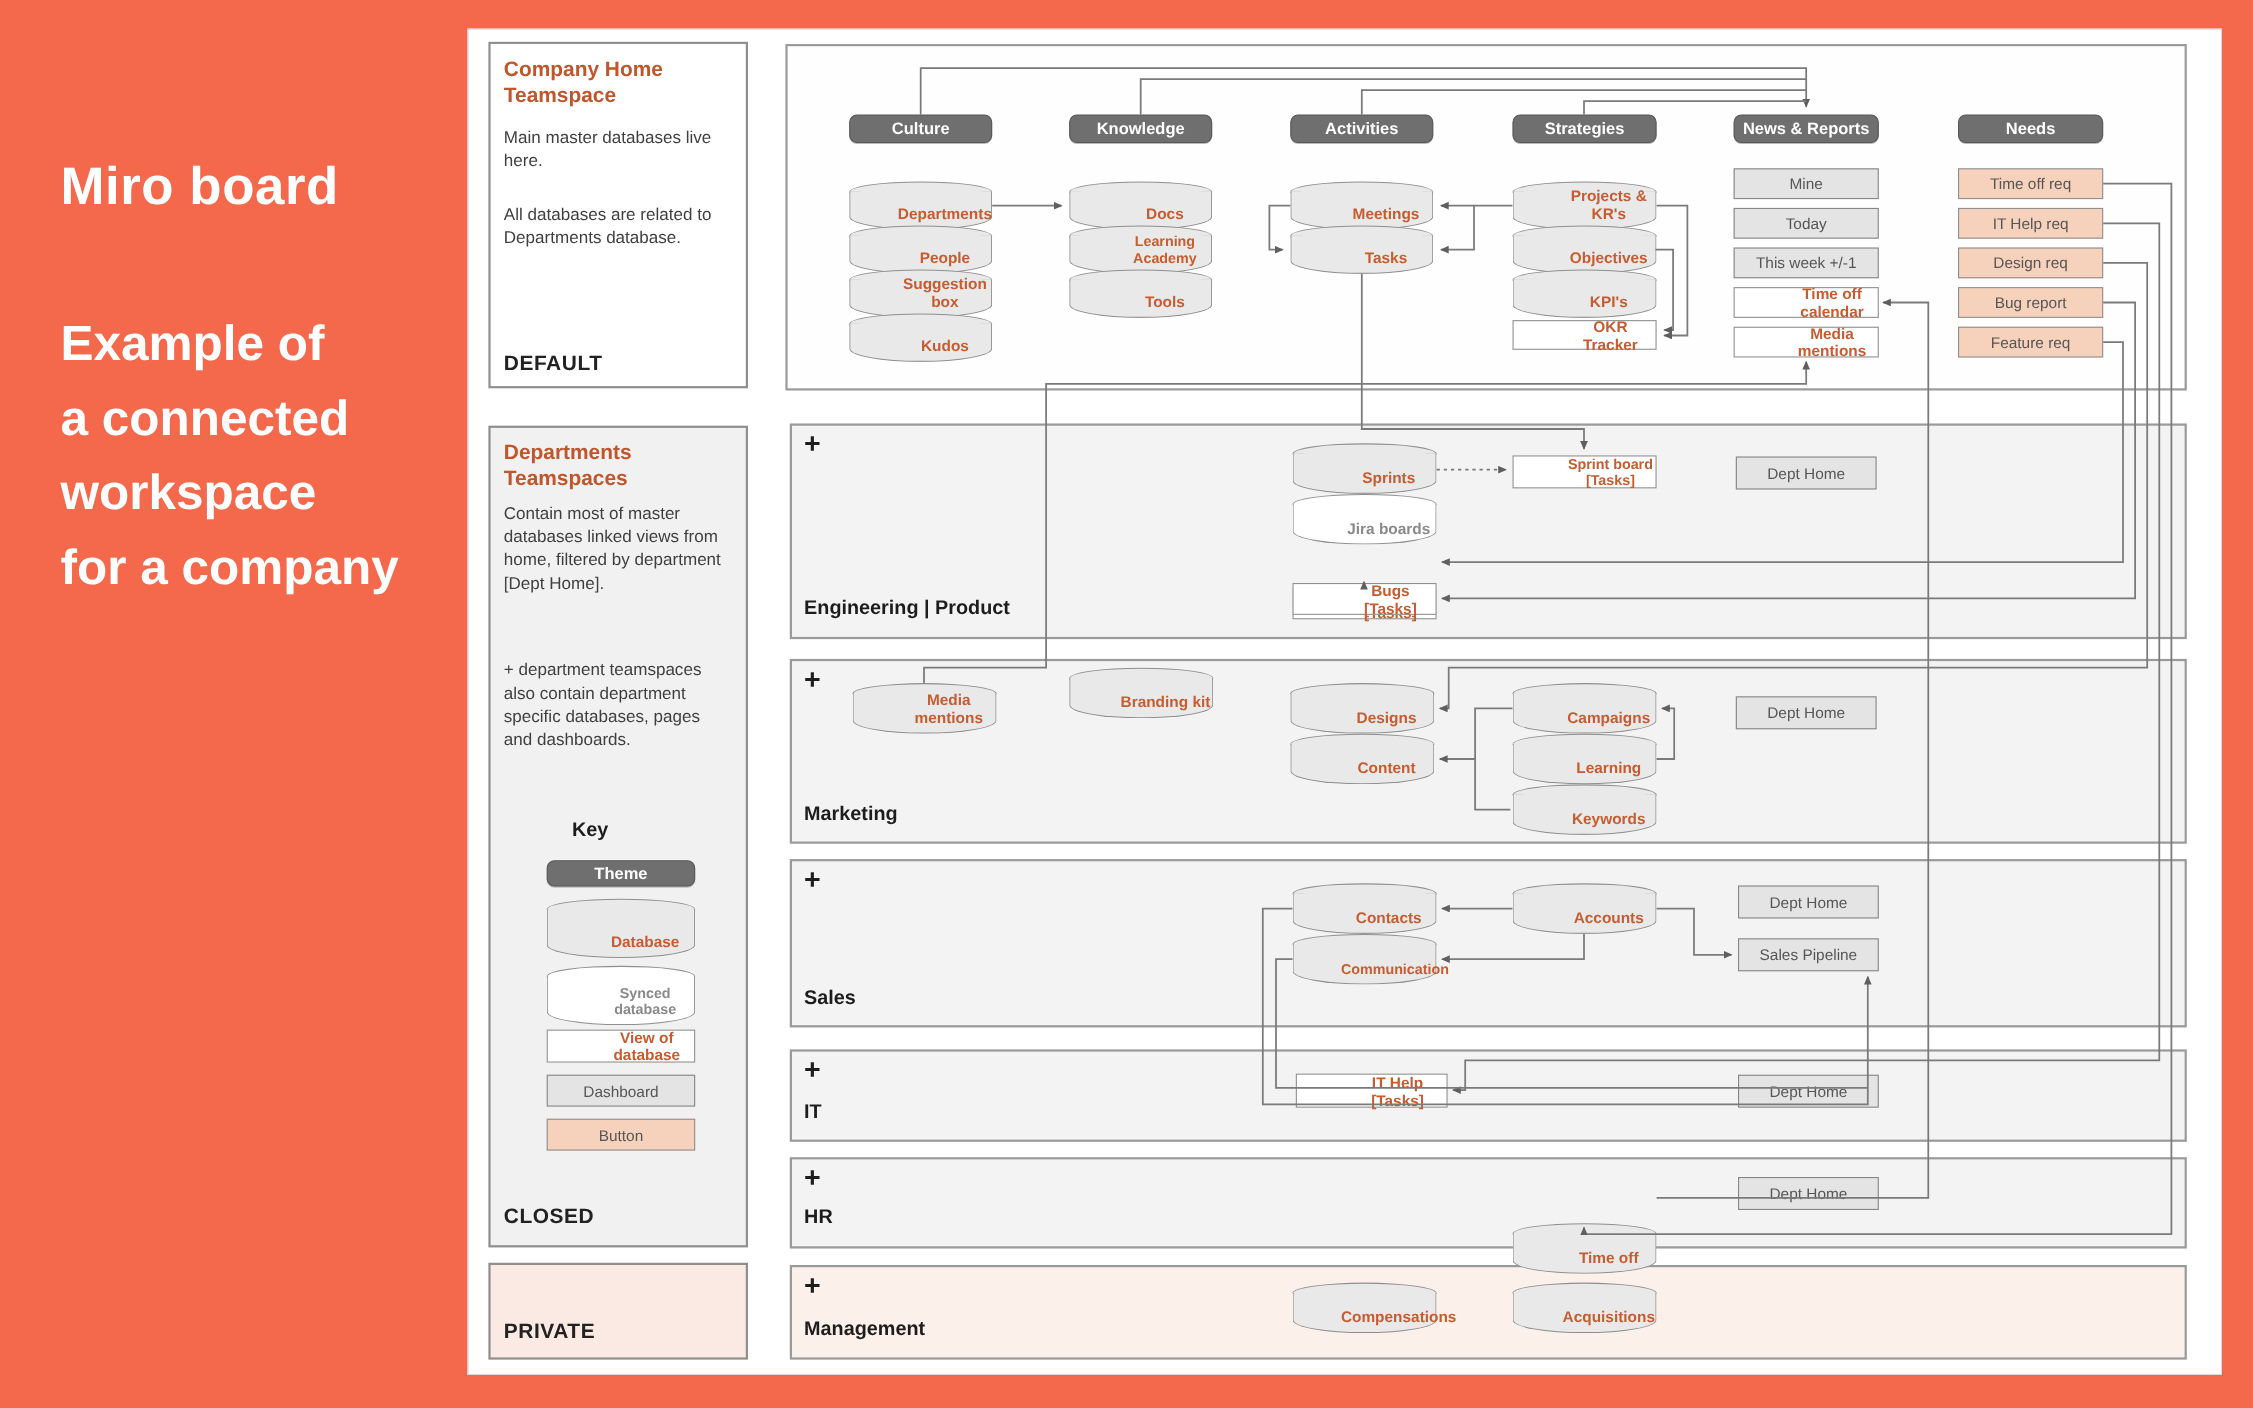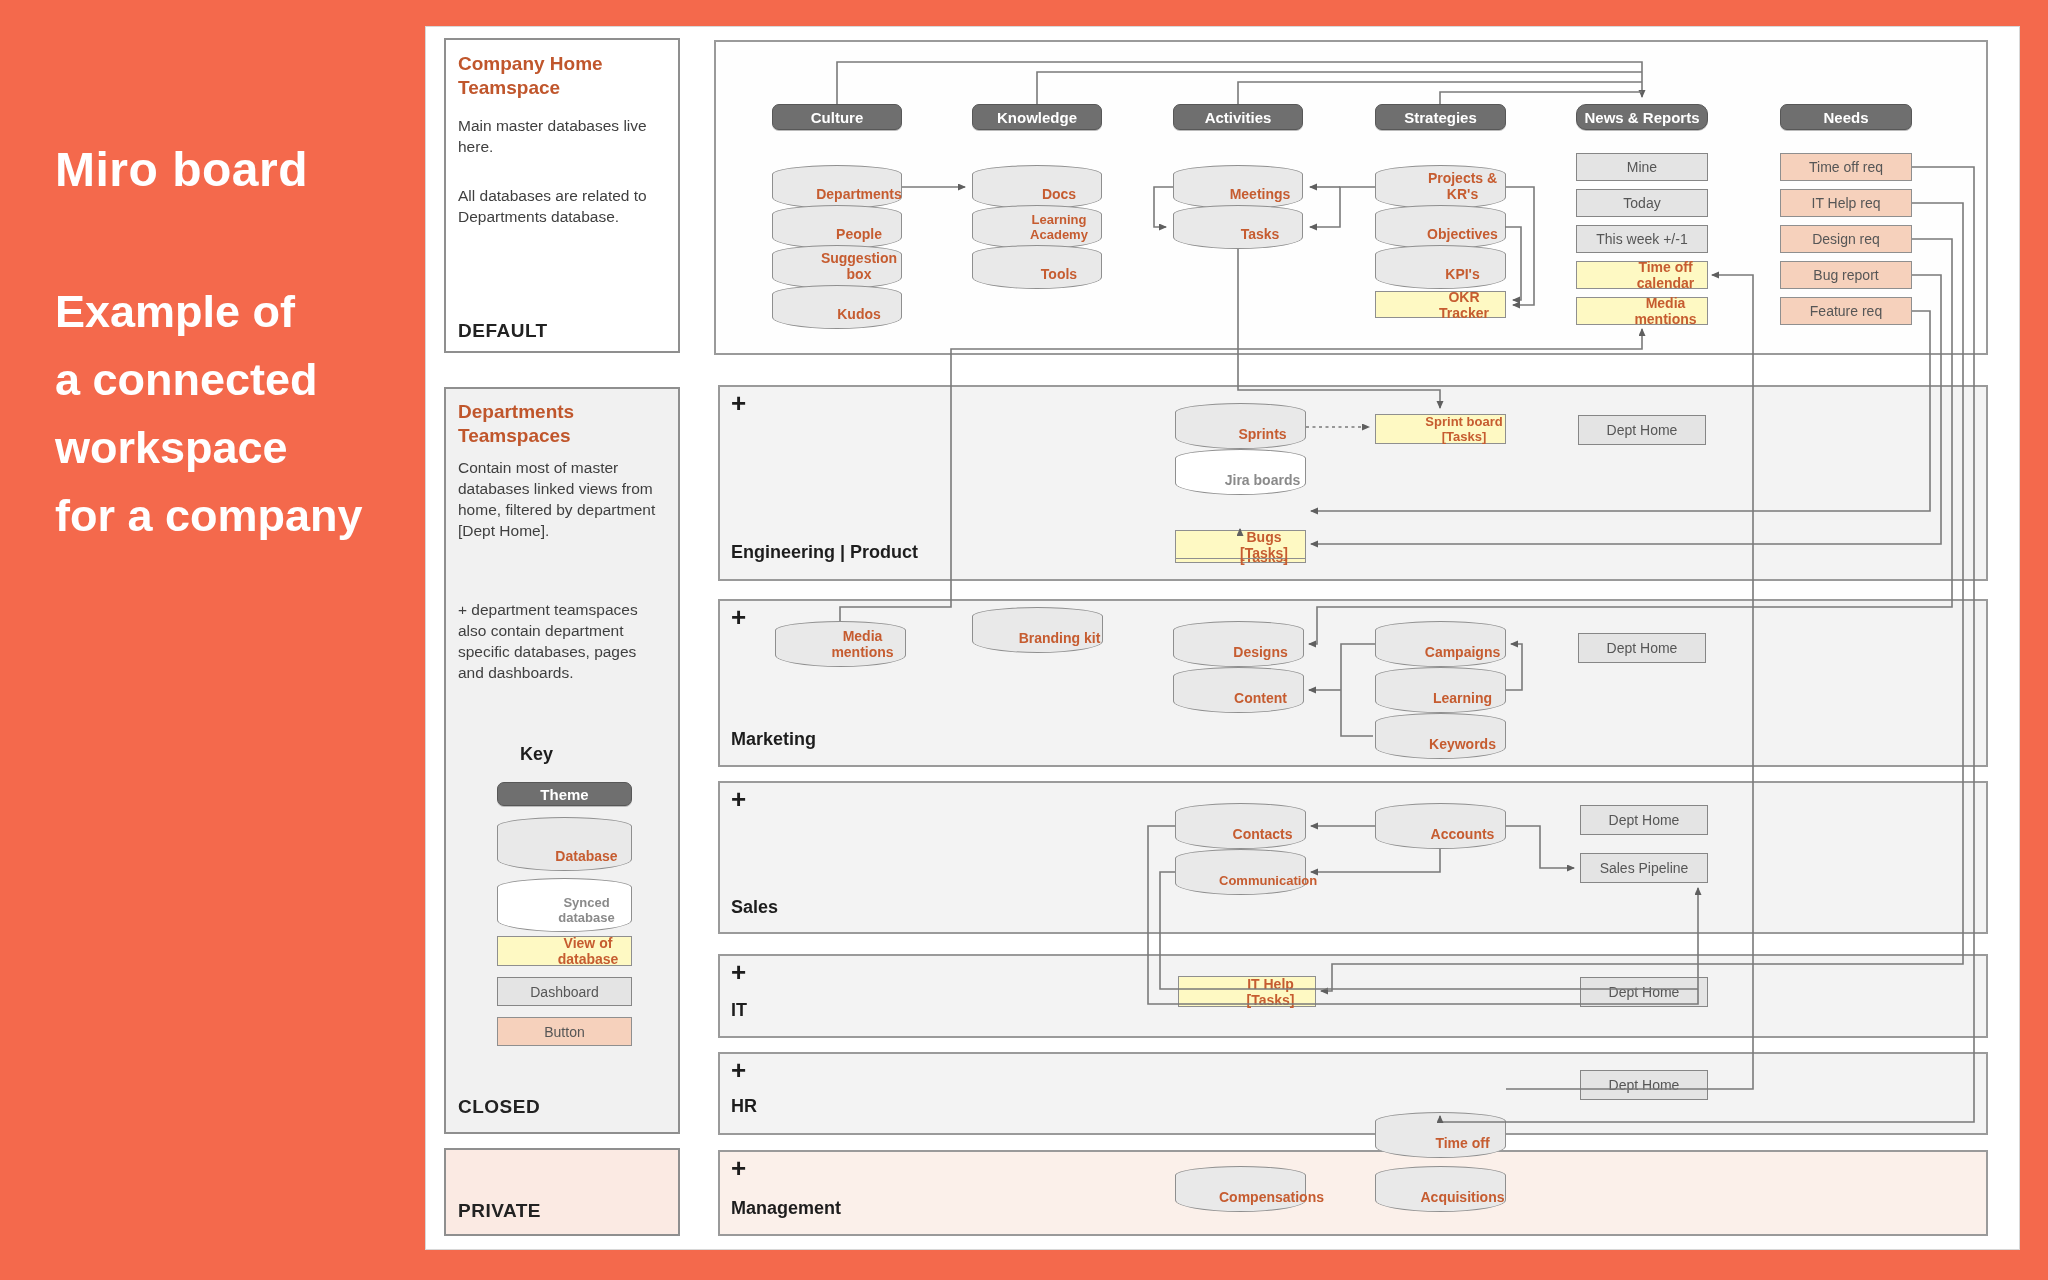--- a/index.html
+++ b/index.html
@@ -33,21 +33,21 @@
   .cyl .body{position:absolute;left:0;right:0;top:9px;bottom:0;border:1.5px solid #8f8f8f;border-top:none;
              border-radius:0 0 50% 50% / 0 0 12px 12px;box-sizing:border-box;}
   .cyl .top{position:absolute;left:0;right:0;top:0;height:19px;border:1.5px solid #8f8f8f;border-radius:50%;box-sizing:border-box;}
   .cyl.gray .body,.cyl.gray .top{background:#e9e9e9;}
   .cyl.white .body,.cyl.white .top{background:#ffffff;}
   .cyl .cl{position:absolute;left:0;right:0;bottom:7px;text-align:center;font-weight:bold;font-size:14px;color:#c65c30;z-index:2;margin-left:44px;}
   .cyl.white .cl{color:#8a8a8a;}
 
   
   .bx{display:flex;align-items:center;justify-content:center;box-sizing:border-box;text-align:center;}
-  .vbox{background:#fef9c3;border:1.5px solid #8f8f8f;color:#c65c30;font-weight:bold;font-size:14px;padding-left:47px;}
+  .vbox{background:#ffffff;border:1.5px solid #8f8f8f;color:#c65c30;font-weight:bold;font-size:14px;padding-left:47px;}
   .dbox{background:#e4e4e4;border:1.5px solid #868686;color:#565656;font-size:14px;}
   .bbox{background:#f6d1bc;border:1.5px solid #8f8f8f;color:#565656;font-size:14px;}
   .key-head{color:#1d1d1d;font-weight:bold;font-size:18px;}
 
   svg.wires{position:absolute;left:0;top:0;pointer-events:none;}
 </style>
 </head>
 <body>
 
 <div id="stage">
@@ -106,21 +106,21 @@
     </div>
   <div class="abs pill" style="left:972px;top:104px;width:130px;height:26px;">
       <span>Knowledge</span>
     </div>
   <div class="abs pill" style="left:1173px;top:104px;width:130px;height:26px;">
       <span>Activities</span>
     </div>
   <div class="abs pill" style="left:1375px;top:104px;width:131px;height:26px;">
       <span>Strategies</span>
     </div>
-  <div class="abs pill" style="left:1576px;top:104px;width:132px;height:26px;border-radius:10px;">
+  <div class="abs pill" style="left:1576px;top:104px;width:132px;height:26px;">
       <span>News &amp; Reports</span>
     </div>
   <div class="abs pill" style="left:1780px;top:104px;width:132px;height:26px;">
       <span>Needs</span>
     </div>
 
   <div class="abs cyl gray" style="left:772px;top:165px;width:130px;height:44px;">
       <i class="top"></i>
       <i class="body"></i>
       <span class="cl">Departments</span>

